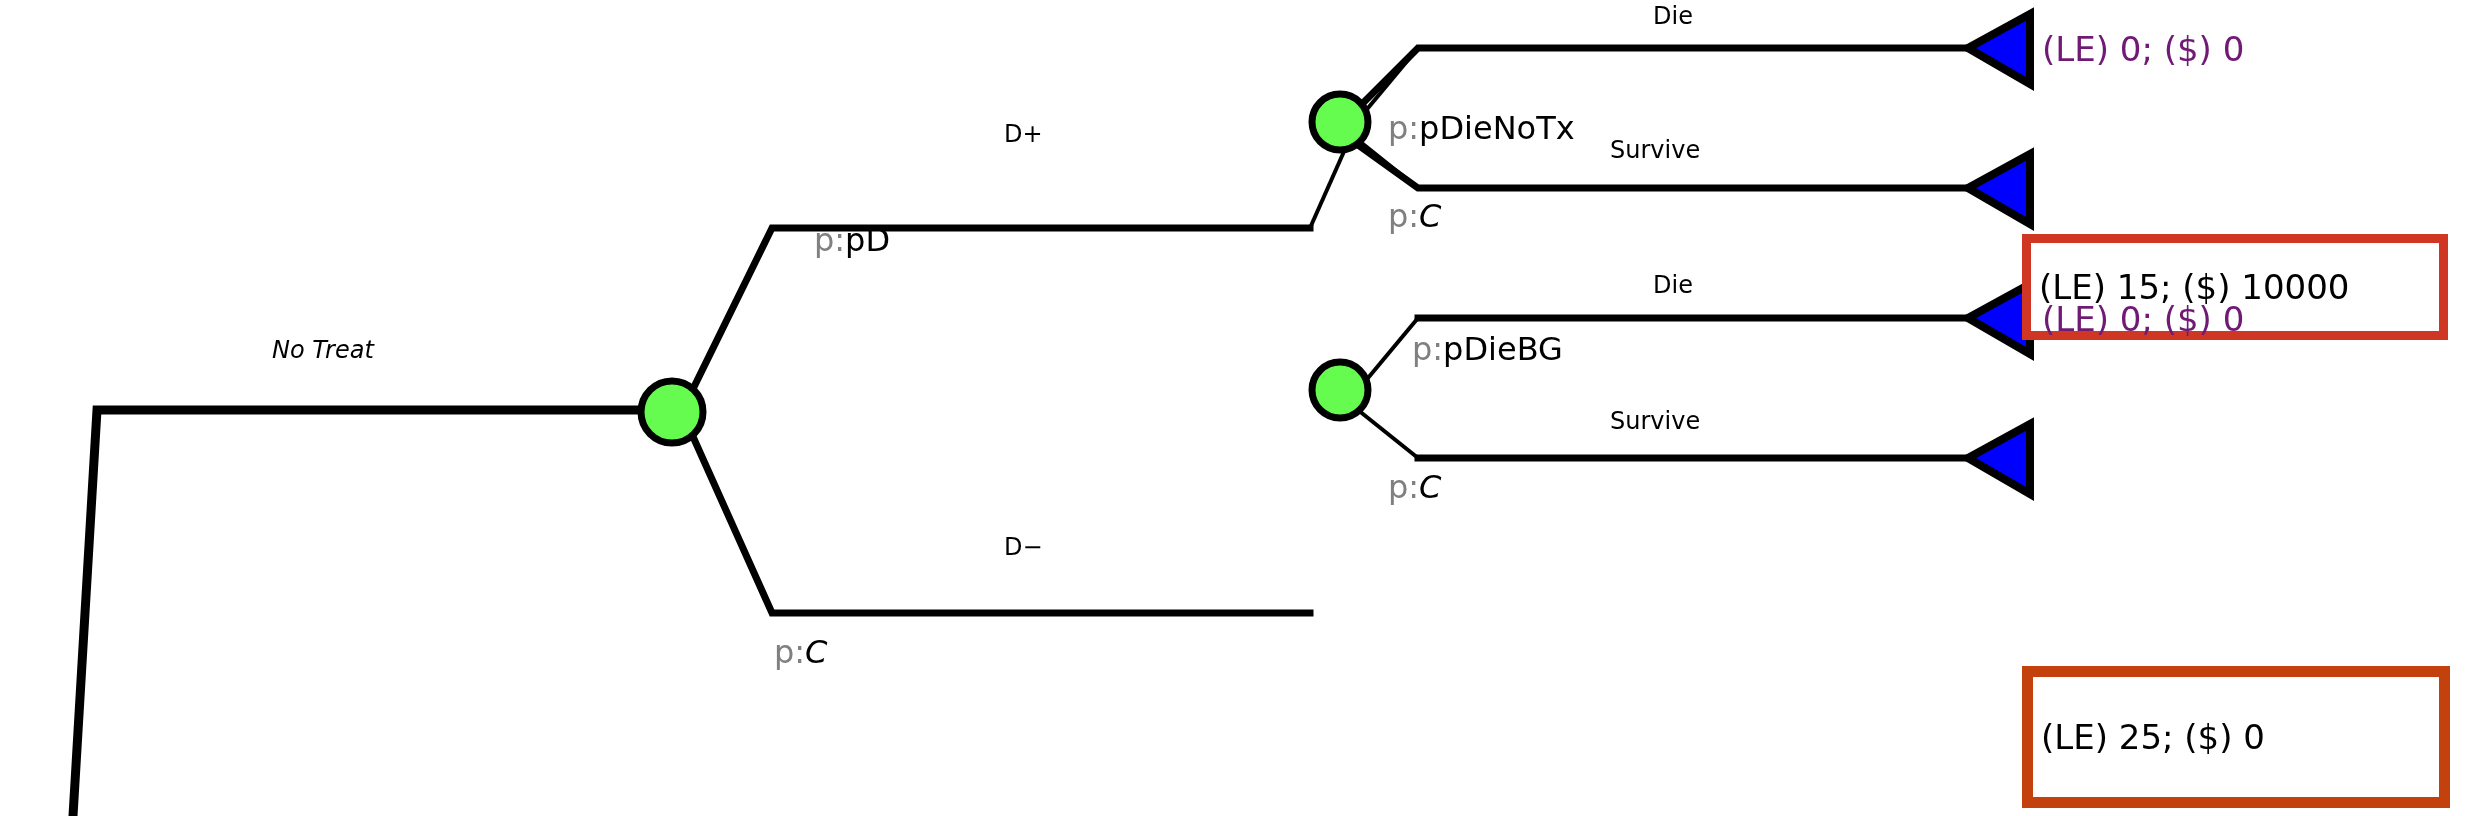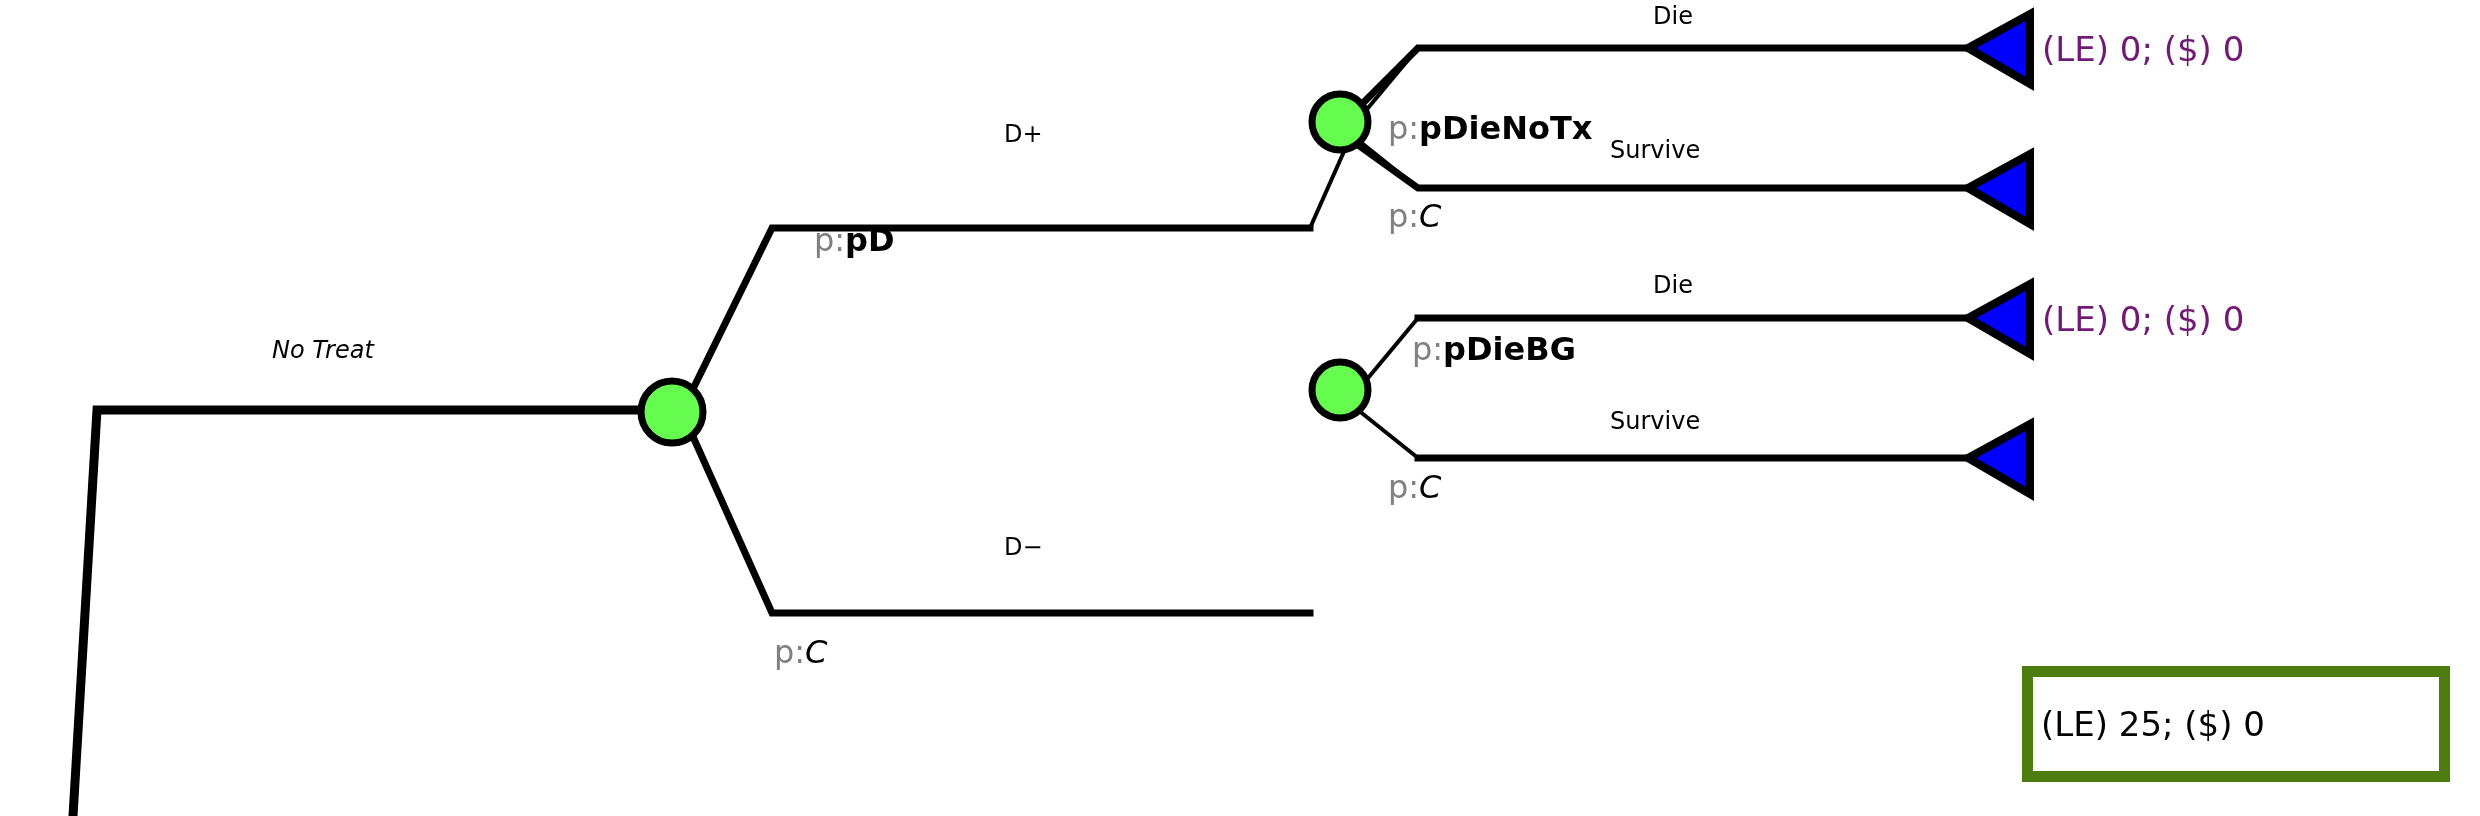--- a/index.html
+++ b/index.html
@@ -36,21 +36,20 @@
     font-size: 24px;
   }
   .prob-label {
     font-size: 32px;
   }
   .prob-label .pfx {
     color: #808080;
   }
   .prob-label .val {
     color: #000000;
-    font-weight: bold;
   }
   .prob-label .val.ital {
     font-style: italic;
     font-weight: 500;
   }
   .payoff-label {
     font-size: 34px;
     color: #701a75;
   }
   .payoff-boxed {
@@ -129,20 +128,23 @@
     <span class="pfx">p:</span><span class="val">pDieBG</span>
   </div>
 
   <div class="lbl branch-label" style="left:1610px; top:409px;">Survive</div>
   <div class="lbl prob-label" style="left:1388px; top:471px;">
     <span class="pfx">p:</span><span class="val ital">C</span>
   </div>
 
   <div class="lbl payoff-label" style="left:2042px; top:32px;">(LE) 0; ($) 0</div>
 
+  <div class="payoff-boxed" style="left:2022px; top:234px; width:426px; height:106px; border:9px solid #CF3724;">
+    <span class="payoff-text">(LE) 15; ($) 10000</span>
+  </div>
 
   <div class="lbl payoff-label" style="left:2042px; top:302px;">(LE) 0; ($) 0</div>
 
-  <div class="payoff-boxed" style="left:2022px; top:666px; width:428px; height:116px; border:11px solid #4d7c0f;">
+  <div class="payoff-boxed" style="left:2022px; top:666px; width:428px; height:142px; border:11px solid #c2410c;">
     <span class="payoff-text">(LE) 25; ($) 0</span>
   </div>
 
 </div>
 
 </body></html>

